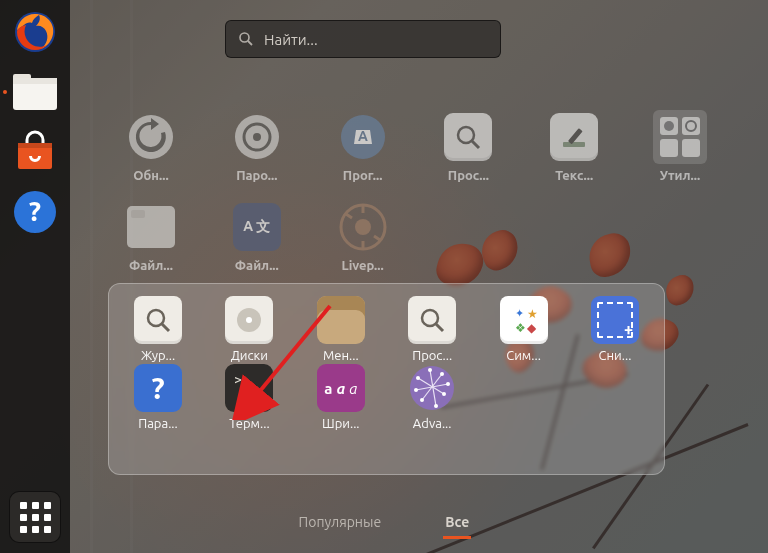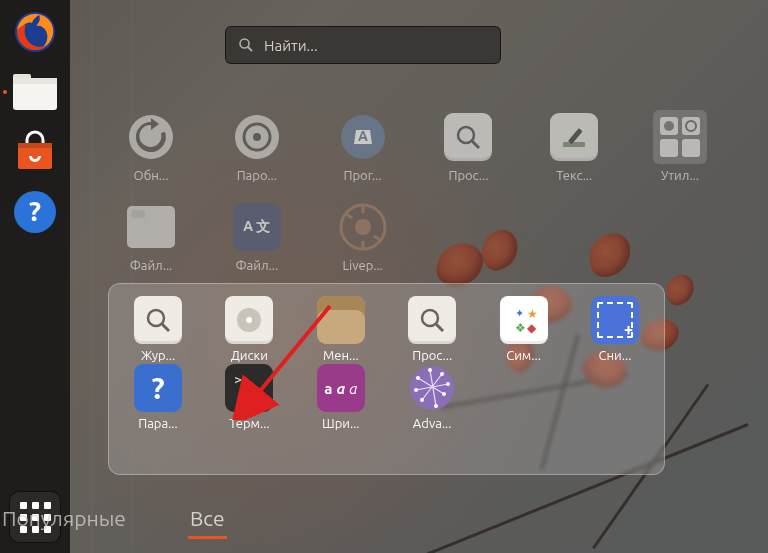--- a/index.html
+++ b/index.html
@@ -44,55 +44,55 @@
   .dock-item .pip { position:absolute; left:-6px; top:50%; width:4px; height:4px; border-radius:50%; background:#e95420; transform:translateY(-50%);}
   .apps-button {
     position:absolute; left:9px; bottom:10px; width:52px; height:52px; border-radius:10px;
     background:#2c2a28; display:grid; grid-template-columns:repeat(3,7px); grid-template-rows:repeat(3,7px);
     gap:5px; align-content:center; justify-content:center; border:1px solid rgba(0,0,0,.6);
   }
   .apps-button span{background:#fff;border-radius:1px;}
 
   
   .search {
-    position:absolute; left:225px; top:26px; width:276px; height:38px;
+    position:absolute; left:225px; top:20px; width:276px; height:38px;
     background:rgba(50,48,46,.85); border-radius:6px; border:1px solid rgba(0,0,0,.55);
     display:flex; align-items:center; padding:0 12px; gap:10px; color:#cfcac3;
   }
   .search svg{opacity:.8}
   .search-text{font-size:15px;}
 
   
   .grid {
     position:absolute; left:108px; top:110px; right:45px;
     display:grid; grid-template-columns:repeat(6, 86px); gap:18px 4px; justify-content:space-between;
   }
   .app { width:86px; text-align:center; color:rgba(255,255,255,.78); font-size:13px; }
   .app .ico { width:54px; height:54px; margin:0 auto 4px; border-radius:10px; display:flex; align-items:center; justify-content:center; filter:saturate(.35) brightness(.92); opacity:.75;}
-  .app .lbl { white-space:nowrap; overflow:hidden; text-overflow:ellipsis; opacity:.7;}
+  .app .lbl { white-space:nowrap; overflow:hidden; text-overflow:ellipsis; opacity:.7;font-weight:bold;}
   .app.highlight .ico{ background:rgba(255,255,255,.22); border-radius:6px; }
 
   
   .folder {
     position:absolute; left:108px; top:283px; width:557px; height:192px;
     background:rgba(255,255,255,.18); border-radius:12px; border:1px solid rgba(255,255,255,.3);
     backdrop-filter:blur(2px);
     padding:12px 10px;
   }
   .folder-grid{
     display:grid; grid-template-columns:repeat(6, 78px); gap:2px 10px; justify-content:space-between;
   }
   .fapp { width:78px; text-align:center; color:rgba(255,255,255,.95); font-size:13px;}
   .fapp .ico{ width:48px; height:48px; margin:0 auto 4px; border-radius:8px; display:flex;align-items:center;justify-content:center;}
   .fapp .lbl{ white-space:nowrap; overflow:hidden; text-overflow:ellipsis;}
 
   
-  .tabs { position:absolute; left:0; right:0; bottom:14px; display:flex; gap:60px; justify-content:flex-start; color:#d8d3cc; font-size:21px;}
+  .tabs { position:absolute; left:0; right:0; bottom:14px; display:flex; gap:60px; justify-content:center; color:#d8d3cc; font-size:14px;}
   .tab { padding:4px 2px 6px; border-bottom:3px solid transparent; opacity:.75;}
-  .tab.active{ border-bottom-color:#e95420; opacity:1; font-weight:400;}
+  .tab.active{ border-bottom-color:#e95420; opacity:1; font-weight:700;}
 
   
   .arrow { position:absolute; left:230px; top:300px; width:110px; height:120px; pointer-events:none;}
 
   
   .ibox { width:48px;height:48px;border-radius:9px;background:#efece6;box-shadow:inset 0 -3px 0 rgba(0,0,0,.08);display:flex;align-items:center;justify-content:center;}
 </style>
 </head>
 <body>
 

